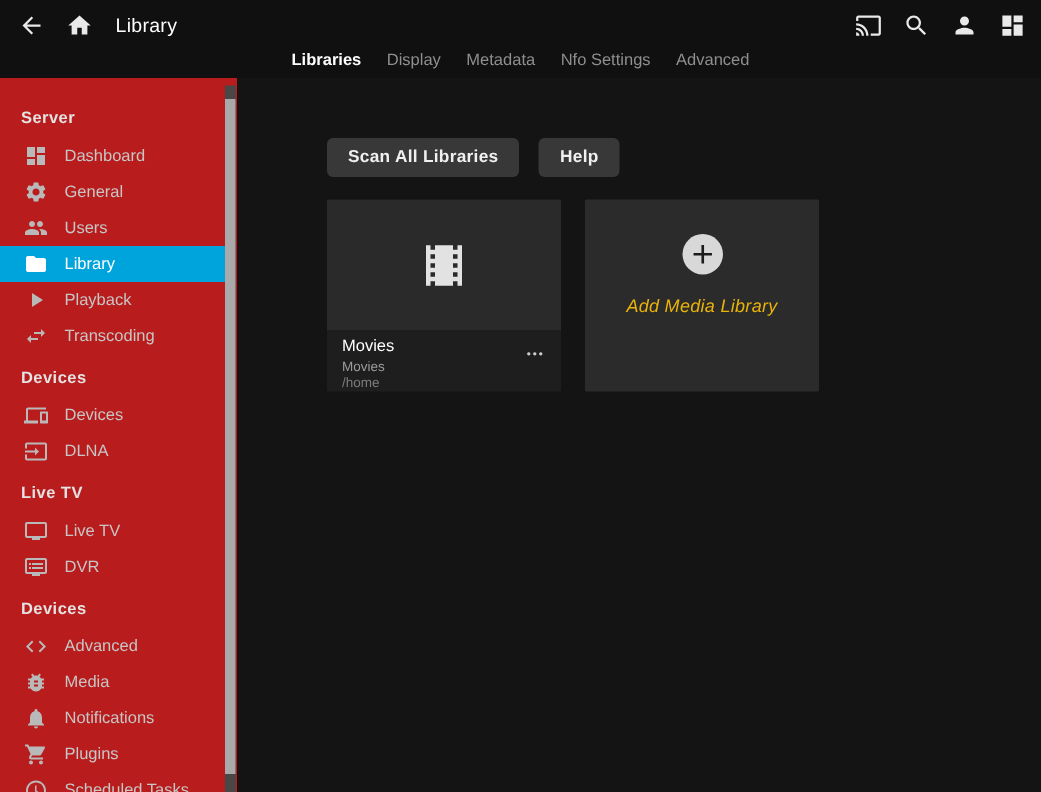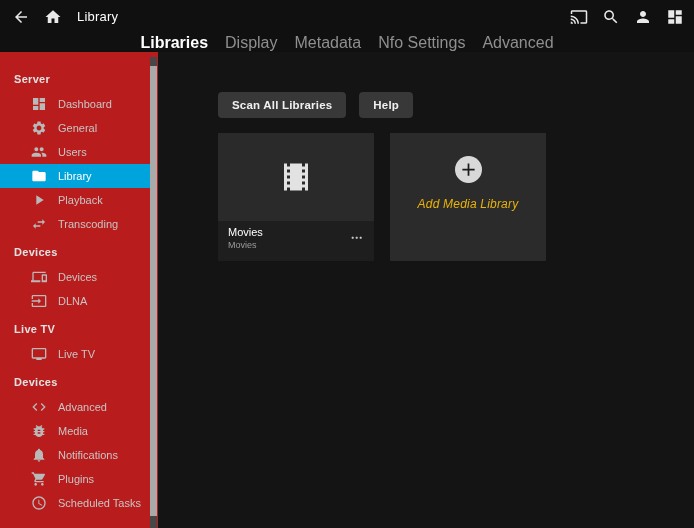--- a/index.html
+++ b/index.html
@@ -13,34 +13,34 @@
   
   .skin-header{background:#101010;height:52px;}
   .hrow1{height:33px;display:flex;align-items:center;padding:0 8px 0 10px;}
   .icon-btn{width:22px;height:22px;display:flex;align-items:center;justify-content:center;
     color:#e9e9e9;cursor:pointer;border-radius:50%;}
   .icon-btn svg{width:18px;height:18px;}
   .home-btn{margin-left:10px;}
   .page-title{margin-left:13px;font-size:13px;color:#fdfdfd;letter-spacing:.2px;}
   .hrow1-right{margin-left:auto;display:flex;gap:10px;align-items:center;}
   .hrow2{height:19px;display:flex;justify-content:center;align-items:flex-start;gap:13px;}
-  .tab{font-size:16px;color:#8f8f8f;cursor:pointer;padding:1px 2px;white-space:nowrap;}
+  .tab{font-size:11px;color:#8f8f8f;cursor:pointer;padding:1px 2px;white-space:nowrap;}
   .tab.active{color:#ffffff;font-weight:bold;}
   
   .layout{display:flex;height:476px;}
   
   .sidebar{width:158px;flex-shrink:0;position:relative;background:#b91c1c;}
   .scroll-track{position:absolute;top:5px;bottom:0;right:1px;width:7px;background:#474747;}
   .scroll-thumb{position:absolute;top:9px;left:0;width:7px;height:450px;background:#a9a9a9;}
   .sidebar-content{padding-top:21px;}
   .side-header{font-size:11px;font-weight:bold;color:#e3e3e3;padding-left:14px;
     height:13px;line-height:13px;margin:0 0 6px 0;letter-spacing:.3px;}
   .side-section + .side-section .side-header{margin-top:10px;}
   .side-item{height:24px;width:150px;box-sizing:border-box;display:flex;align-items:center;
-    padding-left:31px;cursor:pointer;}
+    padding-left:16px;cursor:pointer;}
   .side-item .icon{width:16px;height:16px;color:#b9b9b9;flex-shrink:0;}
   .side-item .icon svg{width:16px;height:16px;}
   .side-item .label{margin-left:11px;font-size:11px;color:#c6c6c6;white-space:nowrap;}
   .side-item.selected{background:var(--accent,#00a4dc);}
   .side-item.selected .icon,.side-item.selected .label{color:#ffffff;}
   
   .main{flex:1;padding:40px 0 0 24px;margin-left:36px;}
   .btn-row{display:flex;gap:13px;}
   .btn{background:#383838;color:#f0f0f0;font-family:inherit;font-size:11.5px;font-weight:bold;
     border:none;border-radius:4px;padding:0 14px;height:26px;cursor:pointer;letter-spacing:.2px;}
@@ -187,20 +187,28 @@
         <div class="side-section">
           <div class="side-header">Live TV</div>
           <div class="side-item">
             <span class="icon">
               <svg viewBox="0 0 24 24">
                 <path d="M21 3H3c-1.1 0-2 .9-2 2v12c0 1.1.9 2 2 2h5v2h8v-2h5c1.1 0 2-.9 2-2V5c0-1.1-.9-2-2-2zm0 14H3V5h18v12z"></path>
               </svg>
             </span>
             <span class="label">Live TV</span>
           </div>
+          <div class="side-item">
+            <span class="icon">
+              <svg viewBox="0 0 24 24">
+                <path d="M21 3H3c-1.11 0-2 .89-2 2v12c0 1.1.89 2 2 2h5v2h8v-2h5c1.1 0 2-.9 2-2V5c0-1.11-.9-2-2-2zm0 14H3V5h18v12zm-2-9H8v2h11V8zm0 4H8v2h11v-2zM7 8H5v2h2V8zm0 4H5v2h2v-2z"></path>
+              </svg>
+            </span>
+            <span class="label">DVR</span>
+          </div>
         </div>
         <div class="side-section">
           <div class="side-header">Devices</div>
           <div class="side-item">
             <span class="icon">
               <svg viewBox="0 0 24 24">
                 <path d="M9.4 16.6L4.8 12l4.6-4.6L8 6l-6 6 6 6 1.4-1.4zm5.2 0l4.6-4.6-4.6-4.6L16 6l6 6-6 6-1.4-1.4z"></path>
               </svg>
             </span>
             <span class="label">Advanced</span>
@@ -255,20 +263,21 @@
           <div class="card-img">
             <span class="icon">
               <svg viewBox="0 0 24 24">
                 <path d="M18 3v2h-2V3H8v2H6V3H4v18h2v-2h2v2h8v-2h2v2h2V3h-2zM8 17H6v-2h2v2zm0-4H6v-2h2v2zm0-4H6V7h2v2zm10 8h-2v-2h2v2zm0-4h-2v-2h2v2zm0-4h-2V7h2v2z"></path>
               </svg>
             </span>
           </div>
           <div class="card-info">
             <div class="card-title">Movies</div>
             <div class="card-sub">Movies</div>
+            <div class="card-path">/home</div>
             <span class="card-menu" style="font-size: 5px; letter-spacing: 1px; top: 12px;">●●●</span>
           </div>
         </div>
         <div class="card add-card">
         <span class="add-circle icon">
             <svg viewBox="0 0 24 24">
               <path d="M19 13h-6v6h-2v-6H5v-2h6V5h2v6h6v2z"></path>
             </svg>
           </span>
         <span class="add-label">Add Media Library</span>

